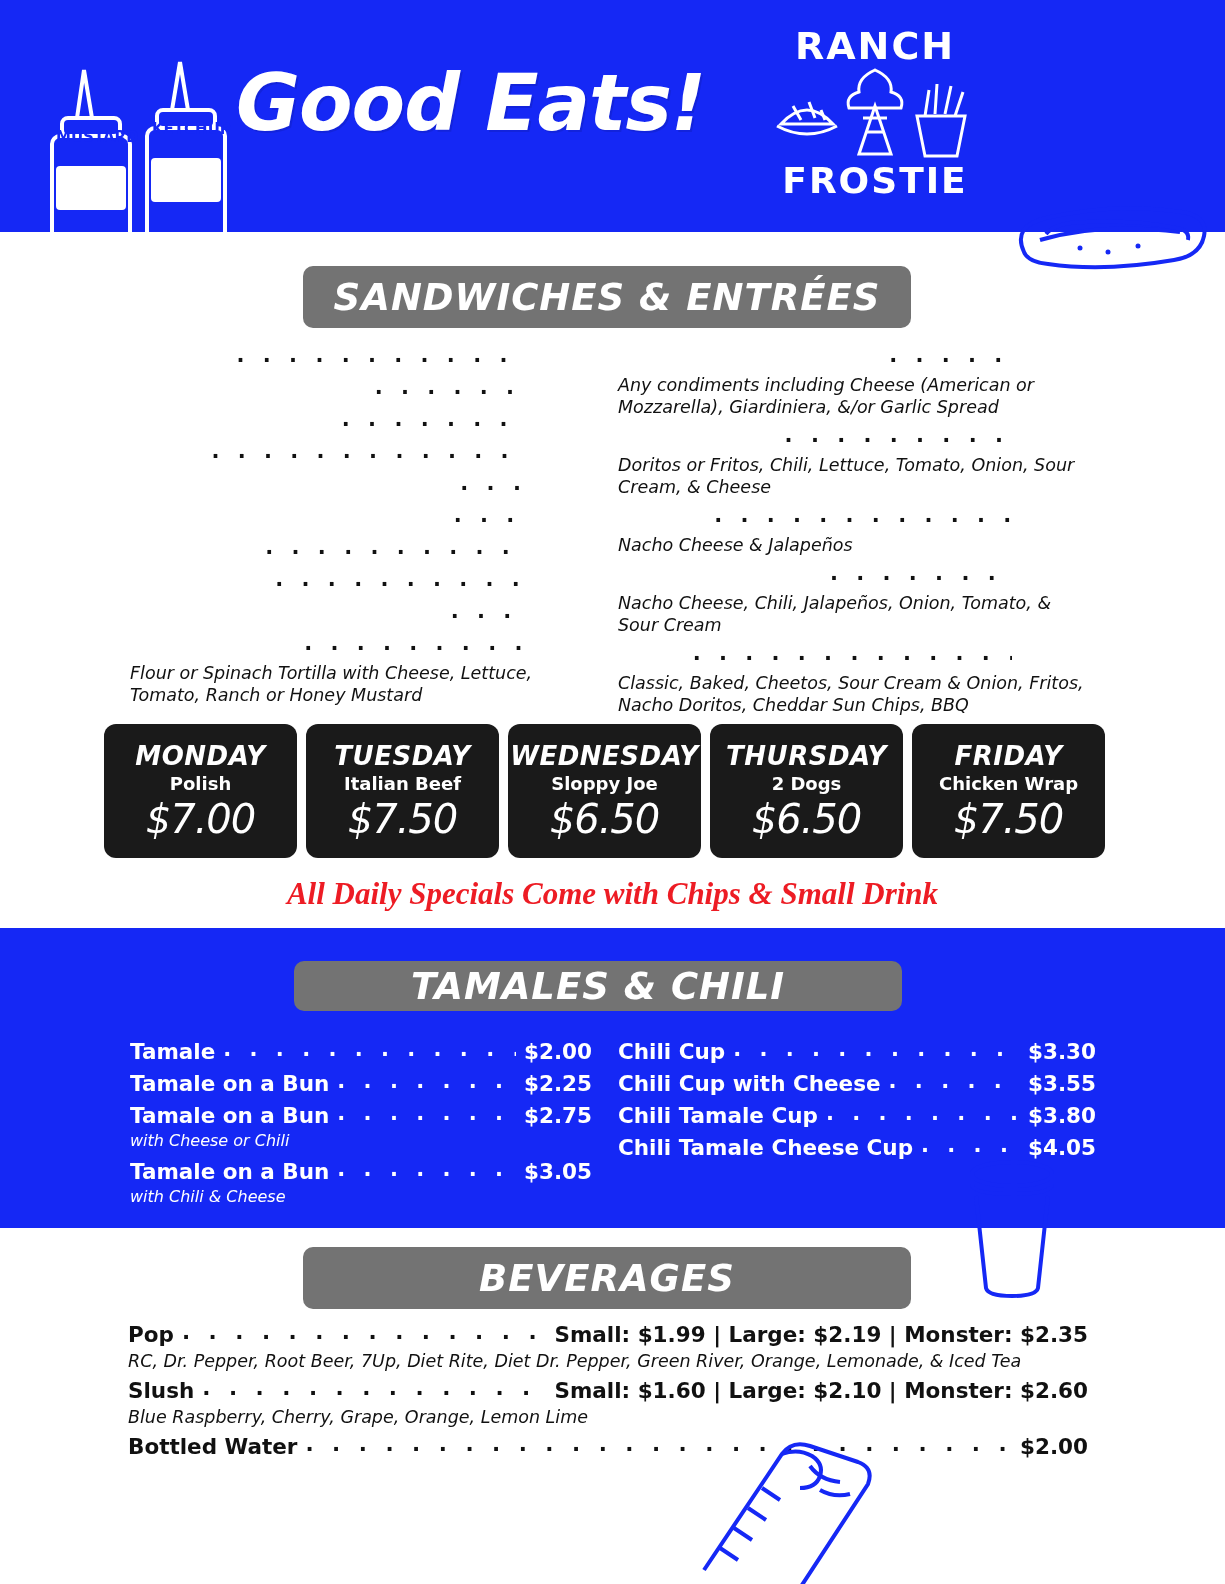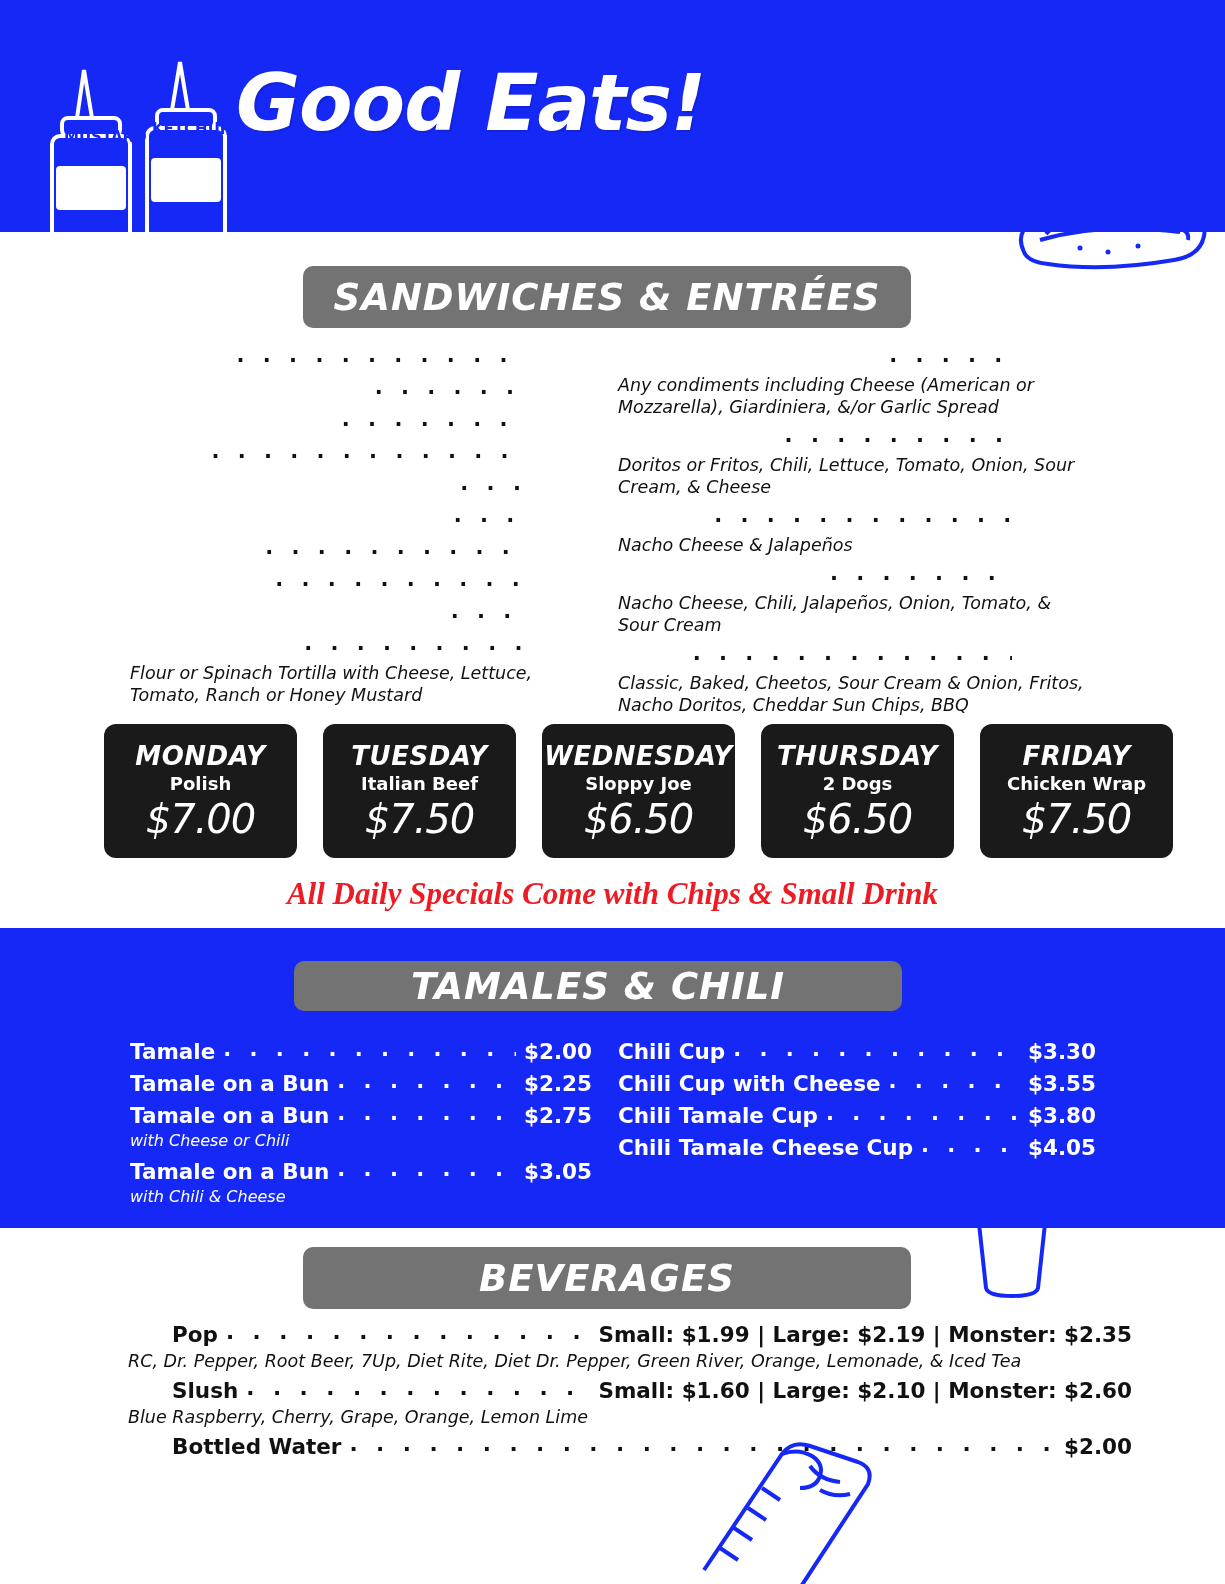--- a/index.html
+++ b/index.html
@@ -94,21 +94,21 @@
   .sub-note {
     font-family: "DejaVu Sans", sans-serif;
     font-style: italic; font-size: 16px; color: #111; line-height: 18px;
     margin-bottom: 6px;
   }
   .band-blue-mid ~ .col .row,
   .on-blue .row, .on-blue .sub-note { color: #fff; }
   .on-blue .row .dots { color: #fff; }
 
   
-  .specials { position: absolute; left: 104px; top: 724px; display: flex; gap: 26px; }
+  .specials { position: absolute; left: 104px; top: 724px; display: flex; gap: 9px; }
   .special {
     width: 193px; height: 134px; background: #1a1a1a; border-radius: 12px;
     display: flex; flex-direction: column; align-items: center; justify-content: center;
     color: #fff; text-align: center;
   }
   .special .day {
     font-family: "DejaVu Sans", sans-serif; font-weight: bold; font-style: italic;
     font-size: 26px; letter-spacing: 0.5px; line-height: 30px;
   }
   .special .item {
@@ -122,21 +122,21 @@
   .specials-note {
     position: absolute; left: 0; top: 876px; width: 1225px; text-align: center;
     font-family: Liberation Serif, serif; font-weight: bold; font-style: italic;
     font-size: 31px; color: #ed1c24;
   }
 
   
   .bev-row {
     display: flex; align-items: center; width: 100%;
     font-family: "DejaVu Sans", sans-serif; font-weight: bold;
-    font-size: 21.5px; color: #111; line-height: 30px; white-space: nowrap; margin-left: 44px;
+    font-size: 21.5px; color: #111; line-height: 30px; white-space: nowrap;
   }
   .bev-row .dots {
     flex: 1 1 auto; margin: 0 8px; overflow: hidden; letter-spacing: 5.5px;
     position: relative; top: -3px;
   }
   .bev-row .prices { flex: 0 0 auto; }
 </style>
 </head>
 <body>
 
@@ -151,26 +151,43 @@
       <path d="M55 70 L62 22 L70 70" fill="none"></path>
       <rect x="40" y="70" width="58" height="18" rx="6" fill="none"></rect>
       <path d="M38 88 h62 a8 8 0 0 1 8 8 v108 a10 10 0 0 1 -10 10 h-58 a10 10 0 0 1 -10 -10 v-108 a8 8 0 0 1 8 -8 z" fill="none"></path>
       <rect x="34" y="118" width="70" height="44" rx="4" fill="#ffffff" stroke="none"></rect>
 
       <path d="M150 62 L158 14 L166 62" fill="none"></path>
       <rect x="135" y="62" width="58" height="18" rx="6" fill="none"></rect>
       <path d="M133 80 h62 a8 8 0 0 1 8 8 v112 a10 10 0 0 1 -10 10 h-58 a10 10 0 0 1 -10 -10 v-112 a8 8 0 0 1 8 -8 z" fill="none"></path>
       <rect x="129" y="110" width="70" height="44" rx="4" fill="#ffffff" stroke="none"></rect>
     </svg>
-    <span class="bottle-label" style="left:42px; top:80px; width:70px; text-align:center;">MUSTARD</span>
+    <span class="bottle-label" style="left:34px; top:80px; width:70px; text-align:center;">MUSTARD</span>
     <span class="bottle-label" style="left:130px; top:72px; width:70px; text-align:right;">KETCHUP</span>
   </div>
 
   <div class="title">Good Eats!</div>
 
+  <div class="logo">
+    <div class="ranch">RANCH</div>
+    <svg width="200" height="104" viewBox="0 0 200 104" fill="none" stroke="#ffffff" stroke-width="3">
+
+      <path d="M6 62 q26 -28 52 0 z" fill="none"></path>
+      <path d="M2 64 q30 16 60 0" fill="none"></path>
+      <path d="M18 44 l8 14 M34 40 l6 16 M46 48 l4 10"></path>
+
+      <path d="M84 92 L100 44 L116 92 z" fill="none"></path>
+      <path d="M88 56 h24 M92 70 h16"></path>
+      <path d="M100 8 q-18 8 -16 22 q-14 4 -10 16 h52 q4 -12 -10 -16 q2 -14 -16 -22 z" fill="none"></path>
+
+      <path d="M142 54 h48 l-8 40 h-32 z" fill="none"></path>
+      <path d="M150 54 l4 -26 M160 52 l2 -30 M170 52 l6 -28 M180 54 l8 -24"></path>
+    </svg>
+    <div class="frostie">FROSTIE</div>
+  </div>
 
   <div class="hotdog-art">
     <svg width="200" height="110" viewBox="0 0 200 110" fill="none" stroke="#1528f5" stroke-width="4">
       <path d="M14 62 q-12 -26 22 -34 q70 -16 136 -6 q26 4 22 24 q-4 20 -30 24 q-70 12 -126 4 q-20 -2 -24 -12 z"></path>
       <path d="M30 50 q60 -18 140 -8"></path>
       <path d="M36 44 q10 -12 40 -12 q50 -2 90 6 q14 2 12 12"></path>
       <circle cx="70" cy="58" r="2.5" fill="#1528f5" stroke="none"></circle>
       <circle cx="98" cy="62" r="2.5" fill="#1528f5" stroke="none"></circle>
       <circle cx="128" cy="56" r="2.5" fill="#1528f5" stroke="none"></circle>
     </svg>

